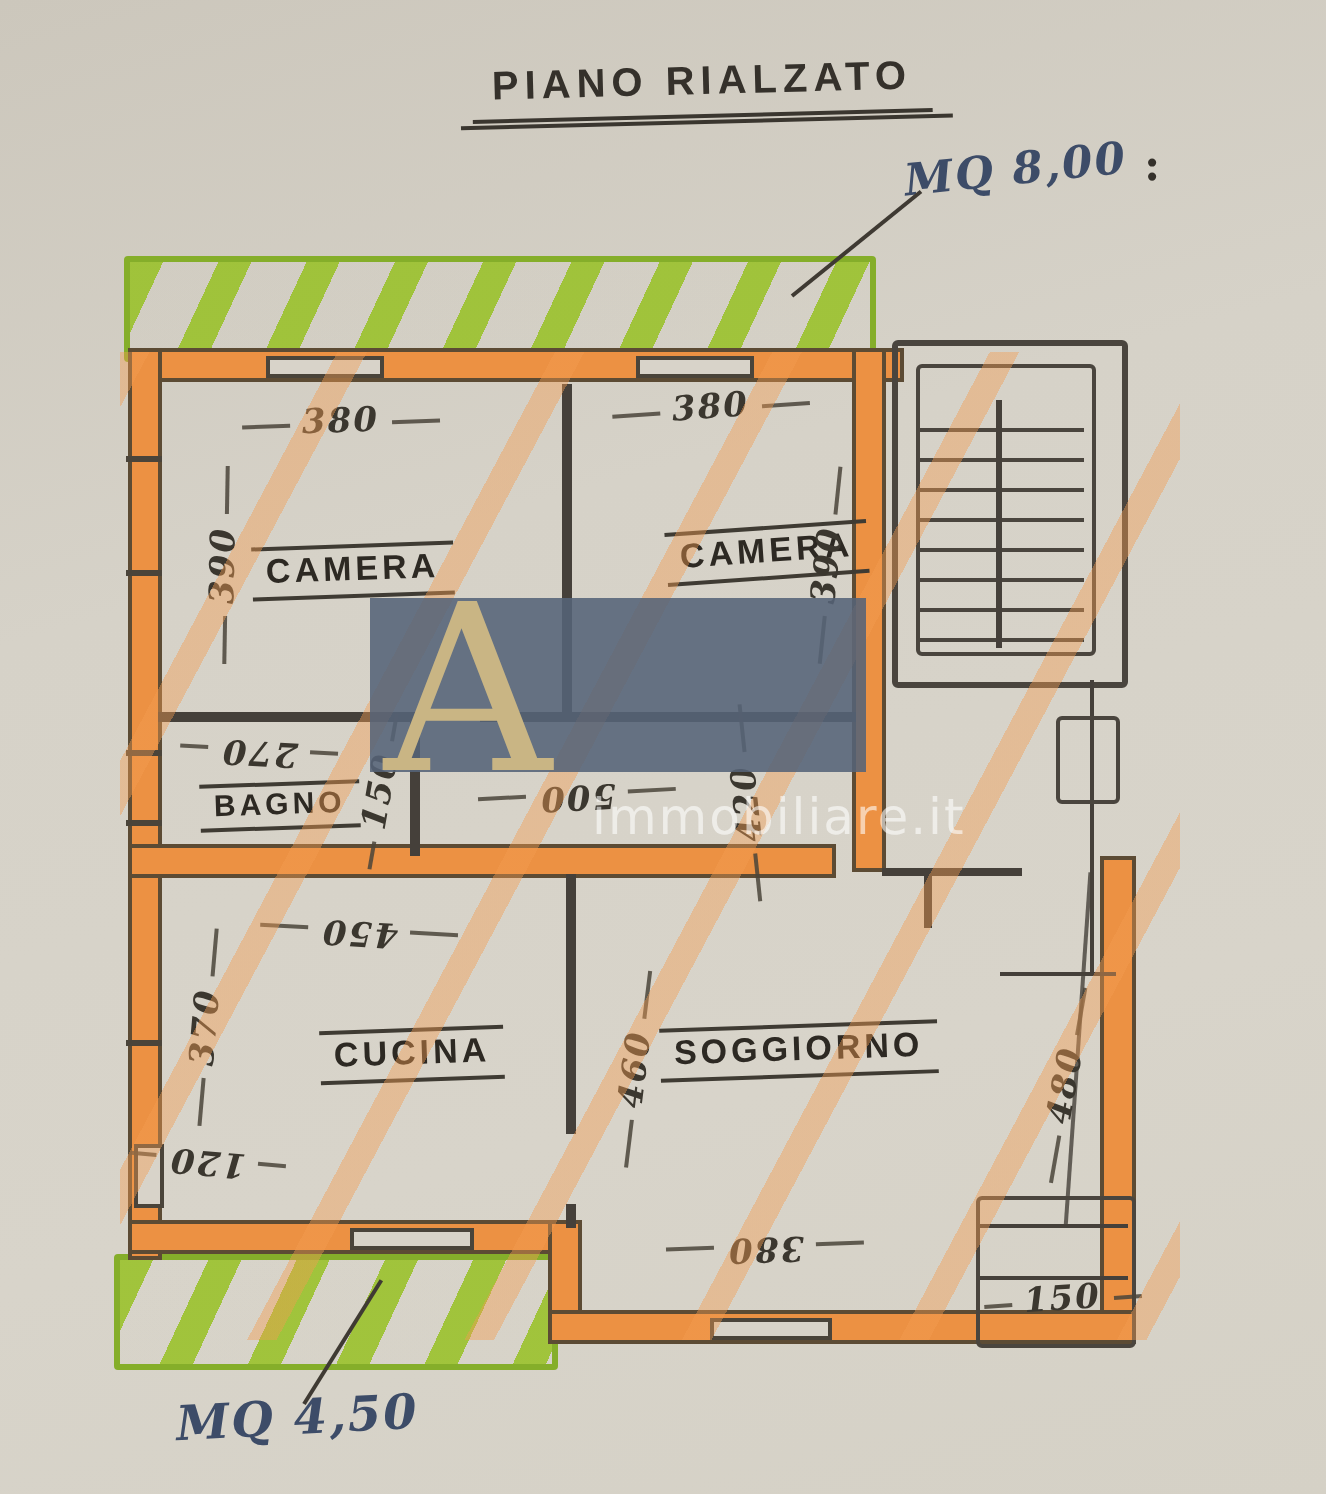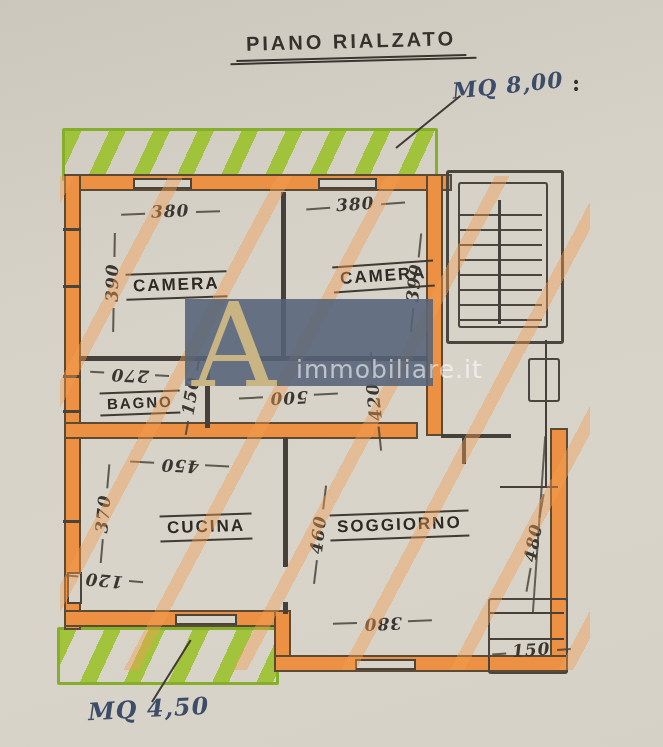--- a/index.html
+++ b/index.html
@@ -45,21 +45,21 @@
   .tick{background:#4a443a;z-index:4;}
   .stripes{
     background:repeating-linear-gradient(118deg,rgba(243,156,80,.42) 0 13px,transparent 13px 96px);
     z-index:7;pointer-events:none;
   }
   .leader{height:2px;background:#3f3a33;transform-origin:0 50%;z-index:6;}
   
   .wm-bg{background:rgba(85,99,119,.88);z-index:20;}
   .wm-a{font:400 116px "DejaVu Serif",serif;line-height:.8;color:#c9b584;z-index:21;}
   .wm-rest{font:400 88px "DejaVu Serif",serif;line-height:.8;color:#f3f0e9;letter-spacing:-3px;z-index:21;}
-  .wm-site{font:400 25px "DejaVu Sans",sans-serif;color:rgba(255,255,255,.58);z-index:22;letter-spacing:1px;}
+  .wm-site{font:400 25px "DejaVu Sans",sans-serif;color:rgba(255,255,255,.58);z-index:22;letter-spacing:1px;margin-top:39px;}
 </style>
 </head>
 <body>
 
 <div class="canvas">
 
   <div class="abs title" style="left:236px;top:28px;">PIANO RIALZATO</div>
 
   <div class="abs ink" style="left:452px;top:72px;transform:rotate(-6deg);">MQ 8,00</div>
   <div class="abs ink" style="left:572px;top:70px;color:#35312b;font-style:normal;">:</div>

